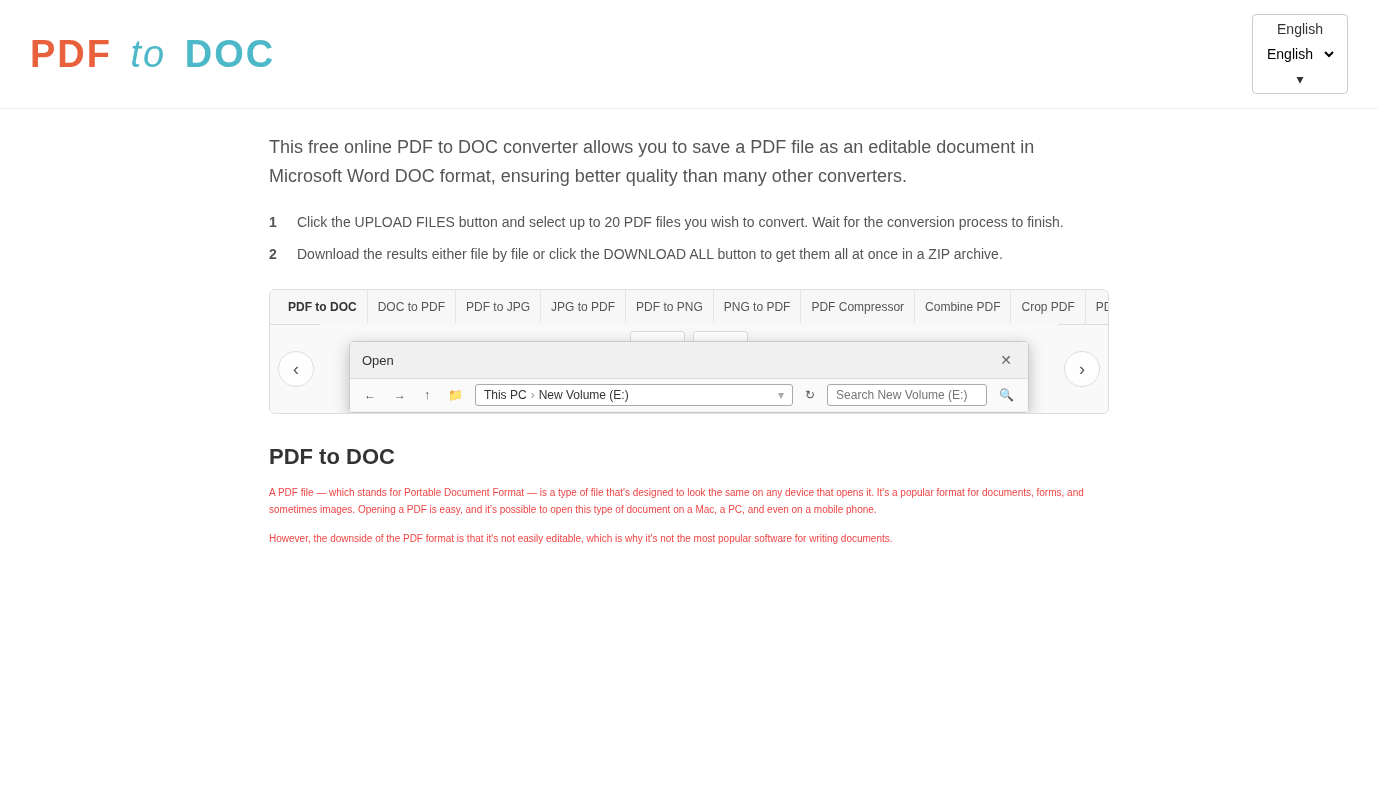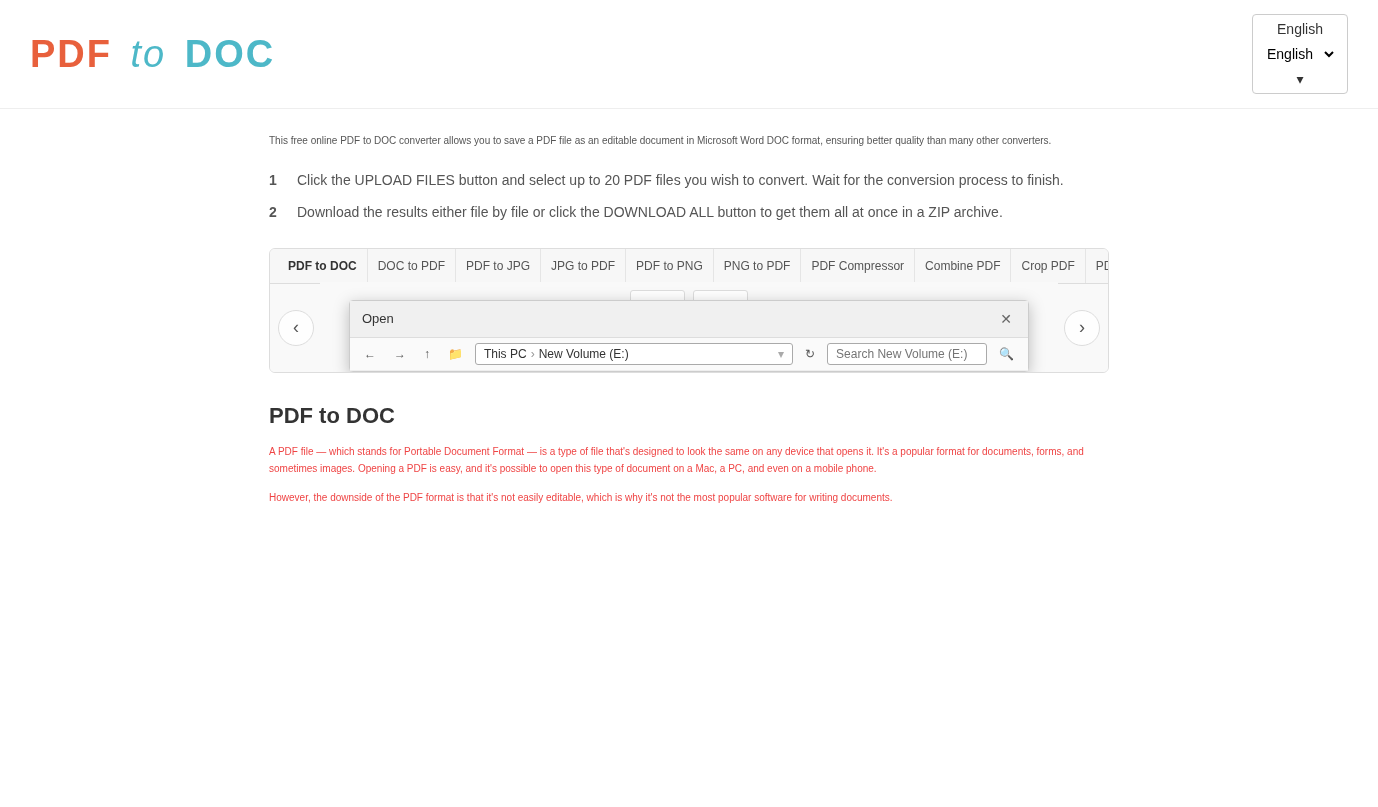--- a/index.html
+++ b/index.html
@@ -45,21 +45,21 @@
     .main {
       max-width: 900px;
       margin: 0 auto;
       padding: 24px 30px;
     }
 
     .intro-text {
       color: #555;
       line-height: 1.6;
       margin-bottom: 20px;
-      font-size: 10px;
+      font-size: 18px;
     }
 
     .steps {
       margin-bottom: 24px;
     }
     .step {
       display: flex;
       gap: 12px;
       margin-bottom: 10px;
       font-size: 14px;

